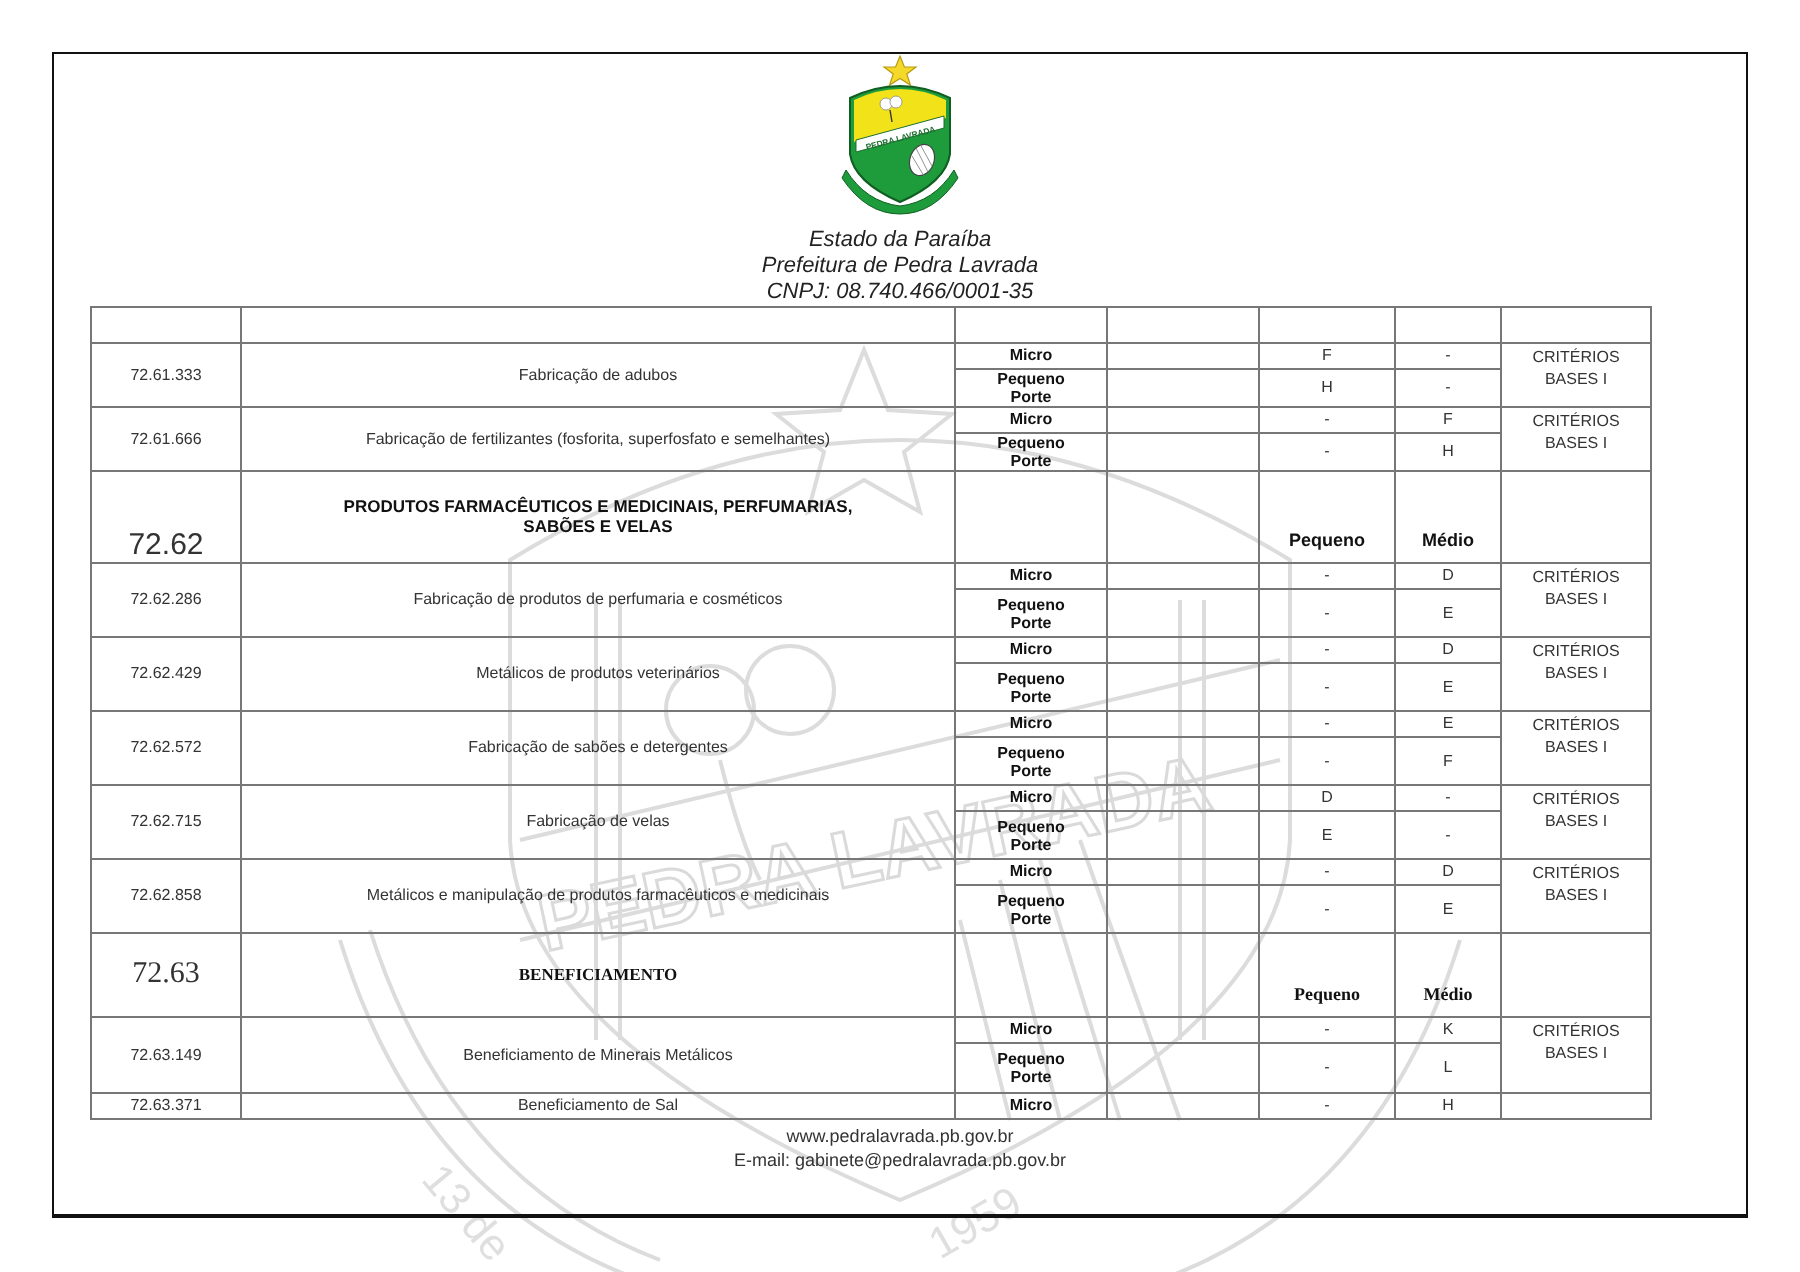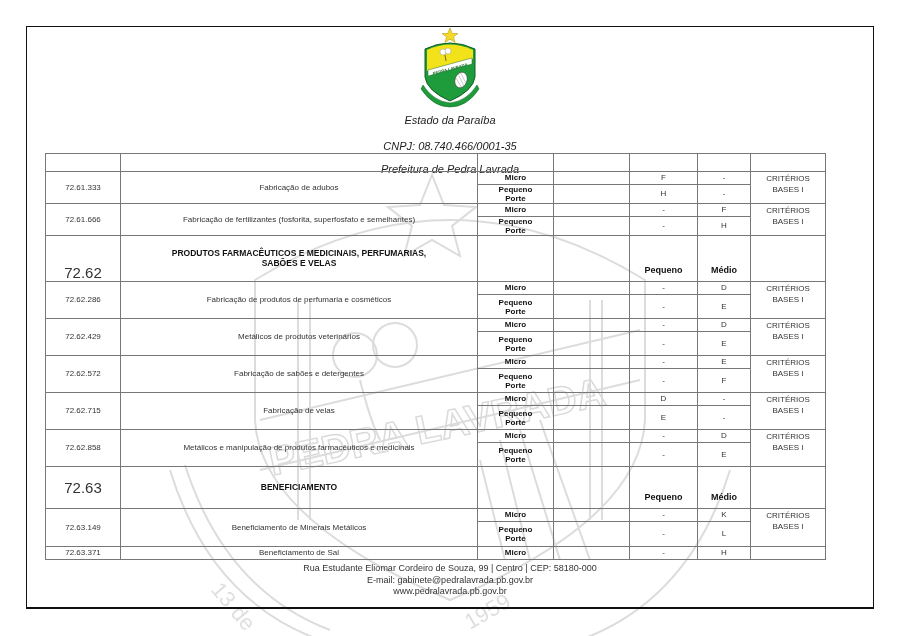--- a/index.html
+++ b/index.html
@@ -62,21 +62,21 @@
   <text x="31" y="43.5" font-size="4.2" font-weight="bold" fill="#1e6f30" text-anchor="middle" transform="rotate(-15 31 41)" font-family="Liberation Sans, sans-serif">PEDRA LAVRADA</text>
   <circle cx="24" cy="25" r="3" fill="#ffffff" stroke="#888" stroke-width="0.4"></circle>
   <circle cx="29" cy="24" r="3" fill="#ffffff" stroke="#888" stroke-width="0.4"></circle>
   <path d="M26 28 L27 34" stroke="#333" stroke-width="0.7"></path>
   <ellipse cx="42" cy="53" rx="6" ry="8" fill="#ffffff" stroke="#444" stroke-width="0.6" transform="rotate(20 42 53)"></ellipse>
   <path d="M39 47 L45 59 M37 51 L43 61 M41 45 L47 56" stroke="#777" stroke-width="0.4"></path>
   <path d="M4 58 Q14 74 31 76 Q48 74 58 58 L60 62 Q48 80 31 80 Q14 80 2 62 Z" fill="#1e9b3a" stroke="#0f5e22" stroke-width="0.5"></path>
 </svg>
 
 <div class="header-text" style="top:114px;">Estado da Paraíba</div>
-<div class="header-text" style="top:127px;margin-top:36px;">Prefeitura de Pedra Lavrada</div>
+<div class="header-text" style="top:127px;">Prefeitura de Pedra Lavrada</div>
 <div class="header-text" style="top:140px;">CNPJ: 08.740.466/0001-35</div>
 
 <table class="main">
   <colgroup>
     <col style="width:75px">
       <col style="width:357px">
       <col style="width:76px">
       <col style="width:76px">
     <col style="width:68px">
       <col style="width:53px">
@@ -199,21 +199,21 @@
         <td>-</td>
         <td>D</td>
         <td rowspan="2" style="vertical-align: top; padding-top: 1px; line-height: 11px;">CRITÉRIOS<br>BASES I</td>
       </tr>
       <tr style="height: 24px;">
         <td class="porte" style="line-height: 9px;">Pequeno<br>Porte</td>
         <td></td>
         <td>-</td>
         <td>E</td>
       </tr>
-      <tr style="height: 42px;">
+      <tr style="height: 42px; font-family: Liberation Serif, serif;">
         <td class="section-code">72.63</td>
         <td class="section-title">BENEFICIAMENTO</td>
         <td></td>
         <td></td>
         <td class="bold" style="vertical-align: bottom; padding-bottom: 6px;">Pequeno</td>
         <td class="bold" style="vertical-align: bottom; padding-bottom: 6px;">Médio</td>
         <td></td>
       </tr>
       <tr style="height: 13px;">
         <td class="code" rowspan="2">72.63.149</td>
@@ -236,16 +236,15 @@
         <td class="porte">Micro</td>
         <td></td>
         <td>-</td>
         <td>H</td>
         <td rowspan="1" style="vertical-align: middle; padding-top: 1px;"></td>
       </tr>
     </tbody>
 </table>
 
 <div class="footer">
-  <div>Rua Estudante Eliomar Cordeiro de Souza, 99 | Centro | CEP: 58180-000</div>
+  <div>www.pedralavrada.pb.gov.br</div>
   <div>E-mail: gabinete@pedralavrada.pb.gov.br</div>
-  <div>www.pedralavrada.pb.gov.br</div>
 </div>
 
 </body></html>

